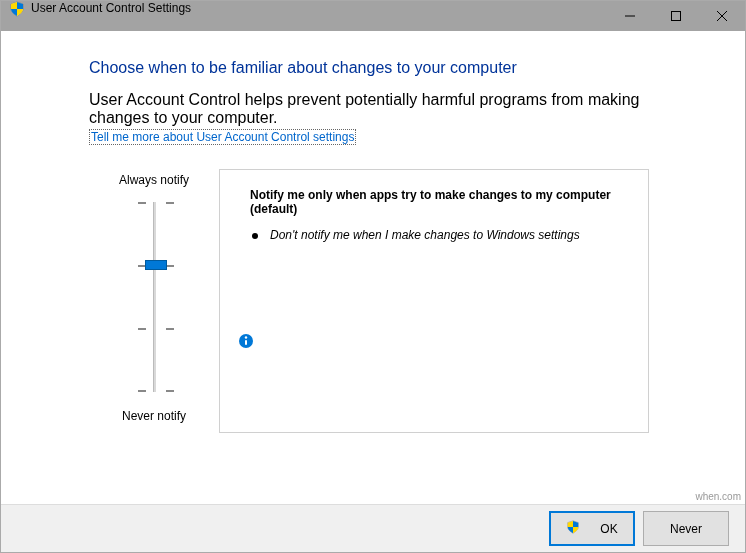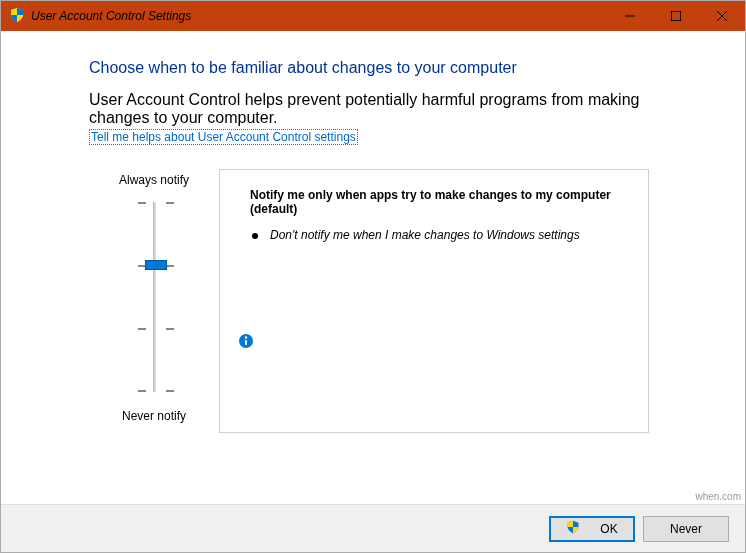--- a/index.html
+++ b/index.html
@@ -1,17 +1,17 @@
 <!DOCTYPE html>
 <html><head>
   <meta charset="utf-8">
   <style>
     * { box-sizing: border-box; margin: 0; padding: 0; }
     body { font-family: "Segoe UI", Tahoma, sans-serif; font-size: 12px; background: #fff; color: #000; width: 746px; height: 553px; overflow: hidden; border: 1px solid #aaa; position: relative; }
-    .titlebar { height: 30px; display: flex; align-items: center; padding: 0 0 0 8px; background: #c2410c; font-style: italic; }
+    .titlebar { height: 30px; display: flex; align-items: flex-start; padding: 0 0 0 8px; background: #a3a3a3; }
     .titlebar-icon { margin-right: 6px; }
     .titlebar-title { flex: 1; font-size: 12px; color: #000; }
     .win-btns { display: flex; height: 100%; }
     .win-btn { width: 46px; display: flex; align-items: center; justify-content: center; }
     .content { padding: 28px 46px 0 88px; }
     .heading { color: #003399; font-size: 16px; font-weight: 400; margin-bottom: 14px; }
     .desc { font-size: 16px; margin-bottom: 2px; }
     .link { color: #0066cc; text-decoration: none; border: 1px dotted #666; display: inline-block; padding: 0 1px; }
     .main-area { display: flex; margin-top: 24px; }
     .slider-col { width: 130px; display: flex; flex-direction: column; align-items: center; }
@@ -22,21 +22,21 @@
     .tick { position: absolute; display: flex; align-items: center; justify-content: space-between; width: 36px; height: 2px; left: -16px; }
     .tick-dash { width: 8px; height: 2px; background: #888; }
     .slider-thumb { position: absolute; width: 22px; height: 10px; background: #0078d7; left: -9px; border: 1px solid #005a9e; }
     .info-panel { border: 1px solid #d0d0d0; width: 430px; padding: 18px 18px 14px 18px; position: relative; }
     .info-title { font-weight: 700; font-size: 12px; margin-bottom: 12px; margin-left: 12px; }
     .bullet-row { display: flex; align-items: flex-start; margin-left: 14px; margin-bottom: 20px; font-style: italic; }
     .bullet { width: 6px; height: 6px; background: #000; border-radius: 50%; margin-top: 5px; margin-right: 12px; flex-shrink: 0; }
     .info-recommend { display: flex; align-items: flex-start; margin-top: 90px; }
     .info-icon { margin-right: 10px; flex-shrink: 0; margin-top: 1px; }
     .button-bar { position: absolute; bottom: 0; left: 0; right: 0; height: 48px; background: #f0f0f0; border-top: 1px solid #ddd; display: flex; align-items: center; justify-content: flex-end; padding-right: 16px; gap: 8px; }
-    .btn { min-width: 86px; height: 26px; background: #e1e1e1; border: 1px solid #adadad; font-size: 12px; display: flex; align-items: center; justify-content: center; gap: 20px; }
+    .btn { min-width: 86px; height: 35px; background: #e1e1e1; border: 1px solid #adadad; font-size: 12px; display: flex; align-items: center; justify-content: center; gap: 20px; }
     .btn.primary { border: 1px solid #0078d7; box-shadow: inset 0 0 0 1px #0078d7; }
     .watermark { position: absolute; right: 4px; bottom: 50px; font-size: 10px; color: #999; }
   </style>
 </head>
 <body>
 
 <div class="titlebar">
   <span class="titlebar-icon">
     <svg width="16" height="16" viewBox="0 0 16 16">
       <path d="M8 1 L14 3 V8 C14 12 8 15 8 15 C8 15 2 12 2 8 V3 Z" fill="#fff" stroke="#666" stroke-width="0.5"></path>
@@ -63,21 +63,21 @@
           <line x1="0" y1="0" x2="10" y2="10" stroke="#000" stroke-width="1"></line>
           <line x1="10" y1="0" x2="0" y2="10" stroke="#000" stroke-width="1"></line>
         </svg>
     </div>
   </div>
 </div>
 
 <div class="content">
   <div class="heading">Choose when to be familiar about changes to your computer</div>
   <div class="desc">User Account Control helps prevent potentially harmful programs from making changes to your computer.</div>
-  <a href="#" class="link">Tell me helps about User Account Control settings</a>
+  <a href="#" class="link">Tell me more about User Account Control settings</a>
 
   <div class="main-area">
     <div class="slider-col">
       <div class="slider-label-top">Always notify</div>
       <div class="slider-track-wrap">
         <div class="slider-track">
           <div class="tick" style="top:0px;">
               <div class="tick-dash"></div>
               <div class="tick-dash"></div>
             </div>

